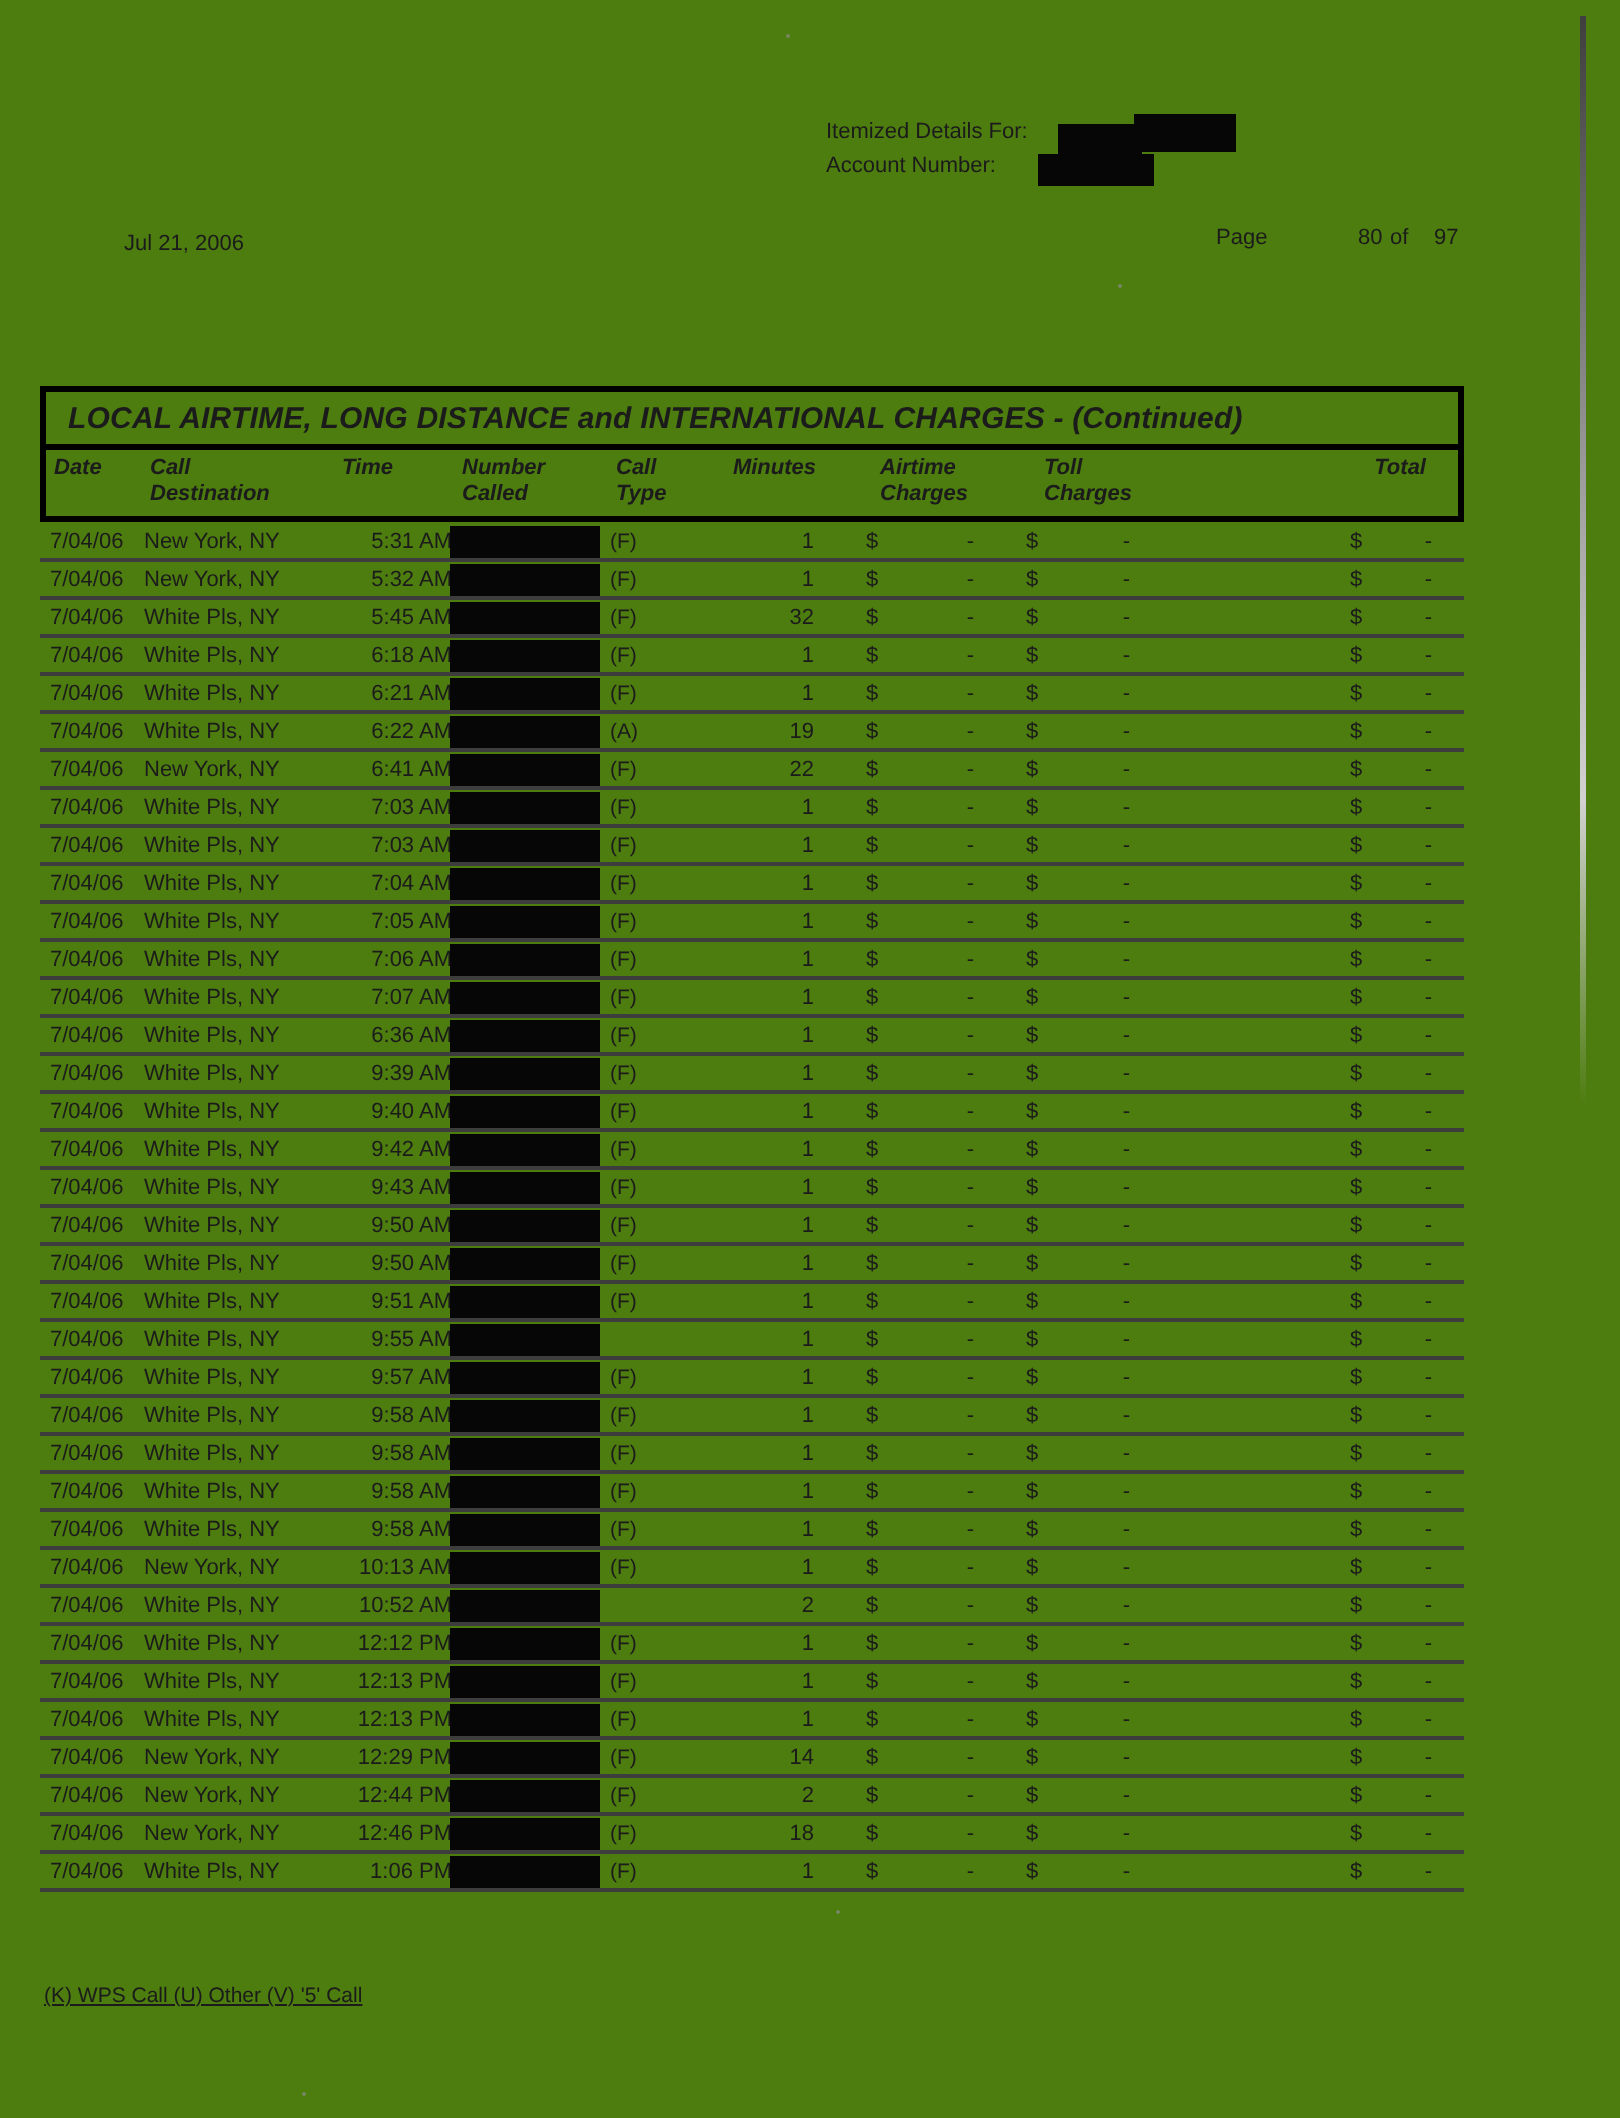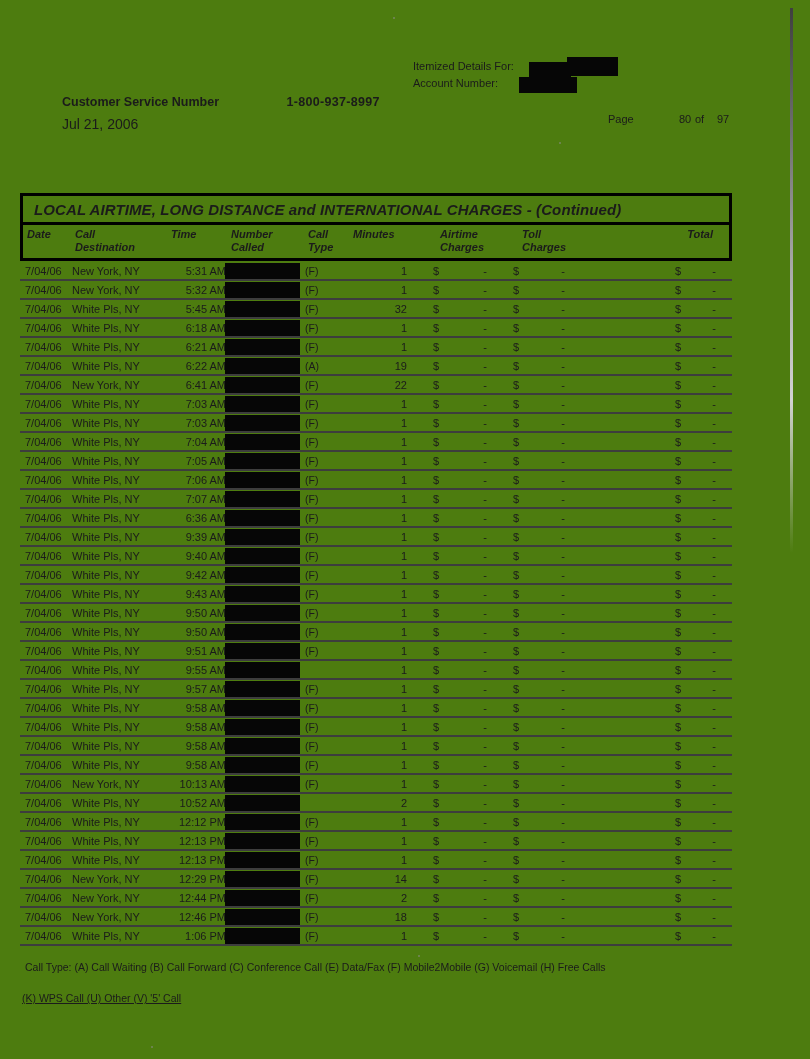--- a/index.html
+++ b/index.html
@@ -27,21 +27,21 @@
 
   
   .itemized-block { position: absolute; left: 413px; top: 58px; font-size: 11px; line-height: 16.5px; }
   .redact { position: absolute; background: #060606; }
   .redact-name-a { left: 529px; top: 62px; width: 42px; height: 17px; }
   .redact-name-b { left: 567px; top: 57px; width: 51px; height: 19px; }
   .redact-account { left: 519px; top: 77px; width: 58px; height: 16px; }
 
   .csn-line { position: absolute; left: 62px; top: 95px; font-size: 12.5px; font-weight: bold; }
   .csn-number { margin-left: 64px; letter-spacing: .3px; }
-  .statement-date { position: absolute; left: 62px; top: 116px; font-size: 14px; }
+  .statement-date { position: absolute; left: 62px; top: 116px; font-size: 11px; }
 
   .page-indicator { position: absolute; top: 113px; font-size: 11px; }
   .pi-page { left: 608px; } .pi-num { left: 679px; } .pi-of { left: 695px; } .pi-count { left: 717px; }
 
   
   :root { --cols: 52px 96px 60px 72px 50px 57px 88px 80px 82px 75px; }
 
   .charges-table { position: absolute; left: 20px; top: 193px; width: 712px; }
   .title-box { border: 3px solid #000; }
   .table-title {
@@ -53,21 +53,21 @@
   }
   .header-row {
     display: grid;
     grid-template-columns: var(--cols);
     font-size: 11px; font-weight: bold; line-height: 13px;
     padding: 3px 0 4px 0;
     font-style: italic;
   }
   .hcell { white-space: pre-line; }
   .h-date { padding-left: 4px; }
-  .h-min  { padding-right: 2px; }
+  .h-min  { text-align: right; padding-right: 2px; }
   .h-air  { padding-left: 30px; }
   .h-toll { padding-left: 24px; }
   .h-total{ text-align: right; padding-right: 22px; }
   .h-type { padding-left: 5px; }
 
   .tbody { margin-top: 1px; }
   .trow {
     display: grid;
     grid-template-columns: var(--cols);
     align-items: center;
@@ -104,24 +104,20 @@
   <div class="speck" style="left:151px;top:1046px;width:2px;height:2px;"></div>
 
   <div class="itemized-block">
     <div>Itemized Details For:</div>
     <div>Account Number:</div>
   </div>
   <div class="redact redact-name-a"></div>
   <div class="redact redact-name-b"></div>
   <div class="redact redact-account"></div>
 
-  <div class="csn-line">
-    <span>Customer Service Number</span>
-    <span class="csn-number">1-800-937-8997</span>
-  </div>
   <div class="statement-date">Jul 21, 2006</div>
 
   <span class="page-indicator pi-page">Page</span>
   <span class="page-indicator pi-num">80</span>
   <span class="page-indicator pi-of">of</span>
   <span class="page-indicator pi-count">97</span>
 
   <div class="charges-table">
     <div class="title-box">
       <div class="table-title">LOCAL AIRTIME, LONG DISTANCE and INTERNATIONAL CHARGES  - (Continued)</div>
@@ -963,16 +959,15 @@
           </span>
           <span class="c c-spacer"></span>
           <span class="c c-money c-total">
             <i>$</i>
             <em>-</em>
           </span>
         </div>
       </div>
   </div>
 
-  <div class="legend-1">Call Type: (A) Call Waiting (B) Call Forward (C) Conference Call (E) Data/Fax (F) Mobile2Mobile (G) Voicemail (H) Free Calls</div>
   <div class="legend-2">(K) WPS Call (U) Other (V) '5' Call</div>
 
 </div>
 
 </body></html>

